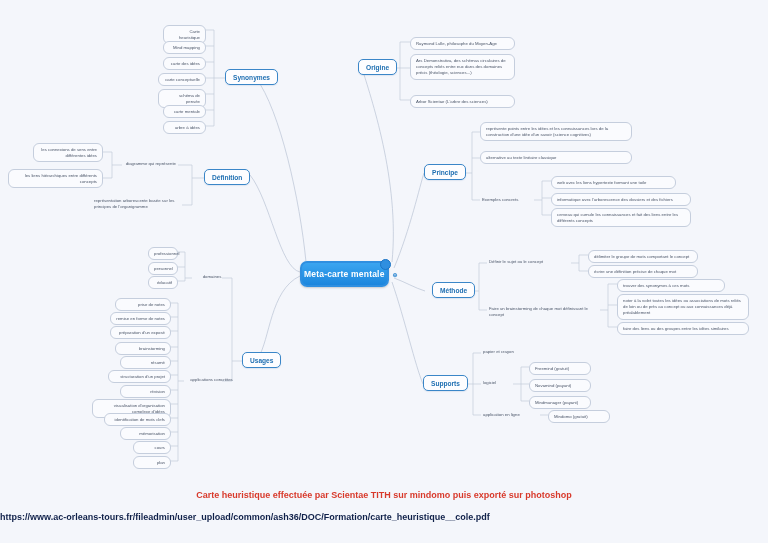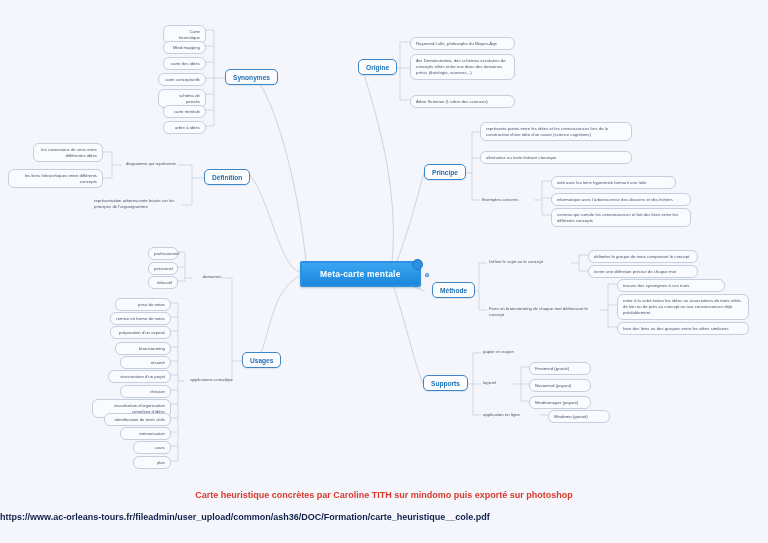--- a/index.html
+++ b/index.html
@@ -14,27 +14,27 @@
     position:absolute;inset:0;
     width:768px;height:543px;
   }
   svg.links{position:absolute;left:0;top:0;width:768px;height:543px;pointer-events:none;}
   .node{position:absolute;box-sizing:border-box;}
 
   
   .central{
     background:linear-gradient(180deg,#3aa5f0 0%,#1c86dd 100%);
     border:2px solid #2f8fe0;
-    border-radius:2px;
+    border-radius:7px;
     color:#ffffff;
     font-weight:bold;
     font-size:8.5px;
     letter-spacing:.2px;
     text-align:center;
-    padding:6px 18px;
+    padding:6px 2px;
     box-shadow:0 1px 2px rgba(0,0,0,.18);
     white-space:nowrap;
   }
   .central-dot{
     position:absolute;
     width:9px;height:9px;border-radius:50%;
     background:#2f8fe0;border:1px solid #1b73c4;
     right:-4px;top:-4px;
   }
   .central-mark{
@@ -287,16 +287,16 @@
     <span>Supports</span>
   </div>
   <div class="node leaf plain l" style="left:481px;top:348px;width:62px;"><span>papier et crayon</span></div>
   <div class="node leaf plain l" style="left:481px;top:379px;width:35px;"><span>logiciel</span></div>
   <div class="node leaf l" style="left:529px;top:362px;width:62px;"><span>Freemind (gratuit)</span></div>
   <div class="node leaf l" style="left:529px;top:379px;width:62px;"><span>Novamind (payant)</span></div>
   <div class="node leaf l" style="left:529px;top:396px;width:62px;"><span>Mindmanager (payant)</span></div>
   <div class="node leaf plain l" style="left:481px;top:411px;width:62px;"><span>application en ligne</span></div>
   <div class="node leaf l" style="left:548px;top:410px;width:62px;"><span>Mindomo (gratuit)</span></div>
 
-  <div class="footer-credit">Carte heuristique concrètes par Caroline TITH sur mindomo puis exporté sur photoshop</div>
+  <div class="footer-credit">Carte heuristique effectuée par Scientae TITH sur mindomo puis exporté sur photoshop</div>
   <div class="footer-url">https://www.ac-orleans-tours.fr/fileadmin/user_upload/common/ash36/DOC/Formation/carte_heuristique__cole.pdf</div>
 
 </div>
 
 </body></html>

